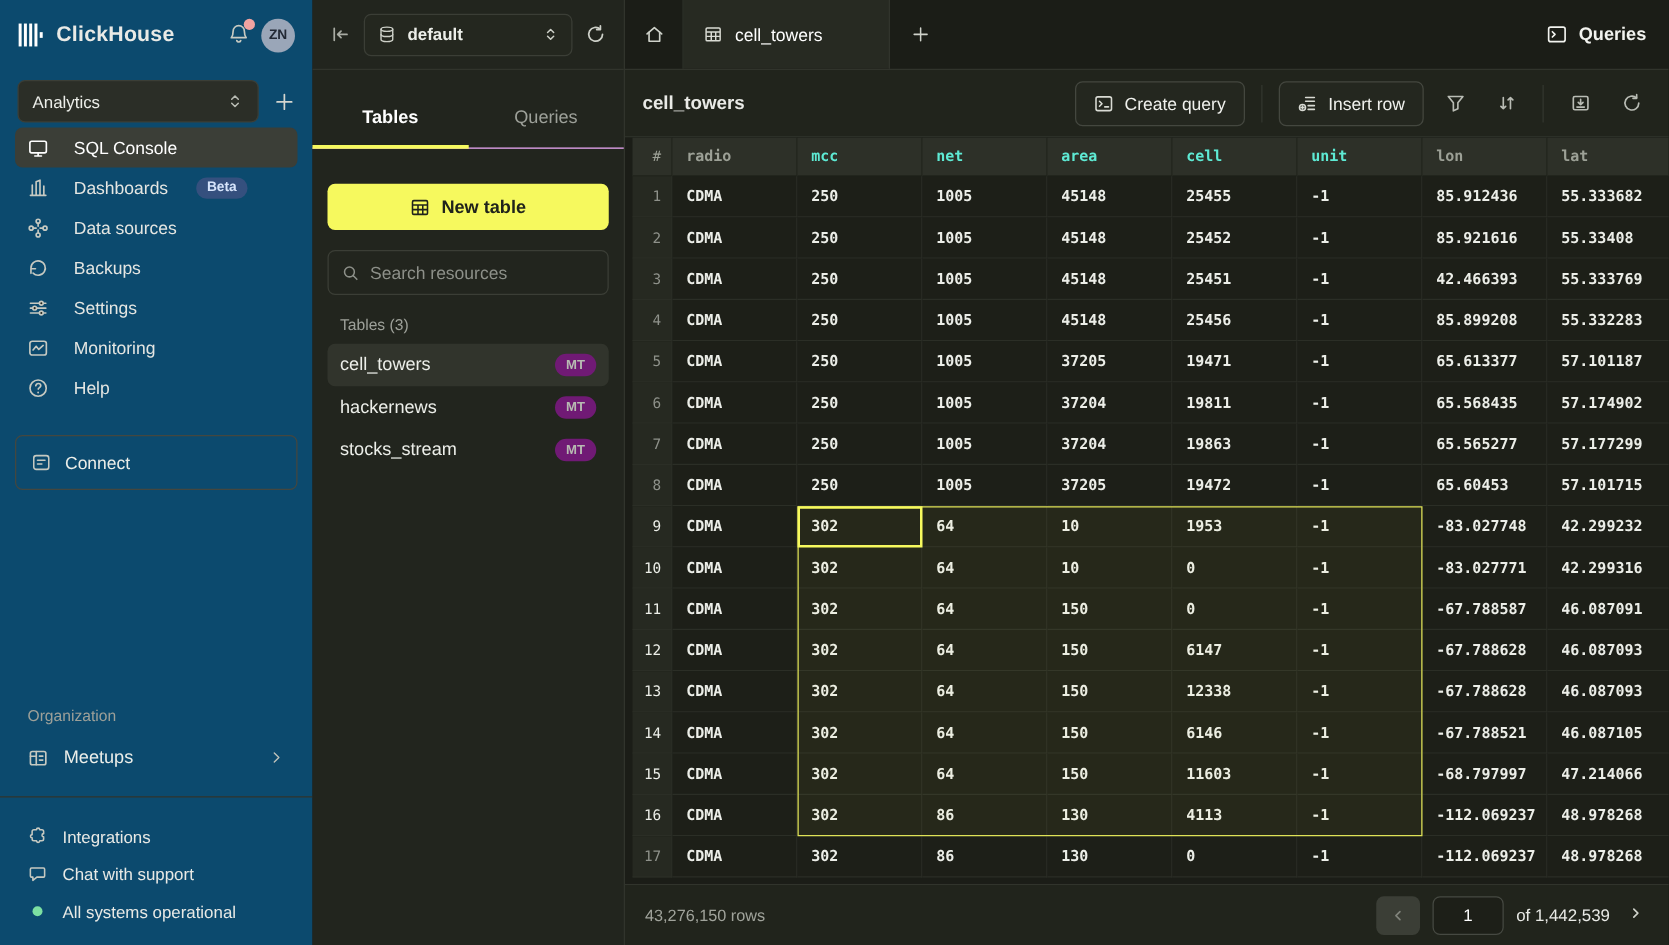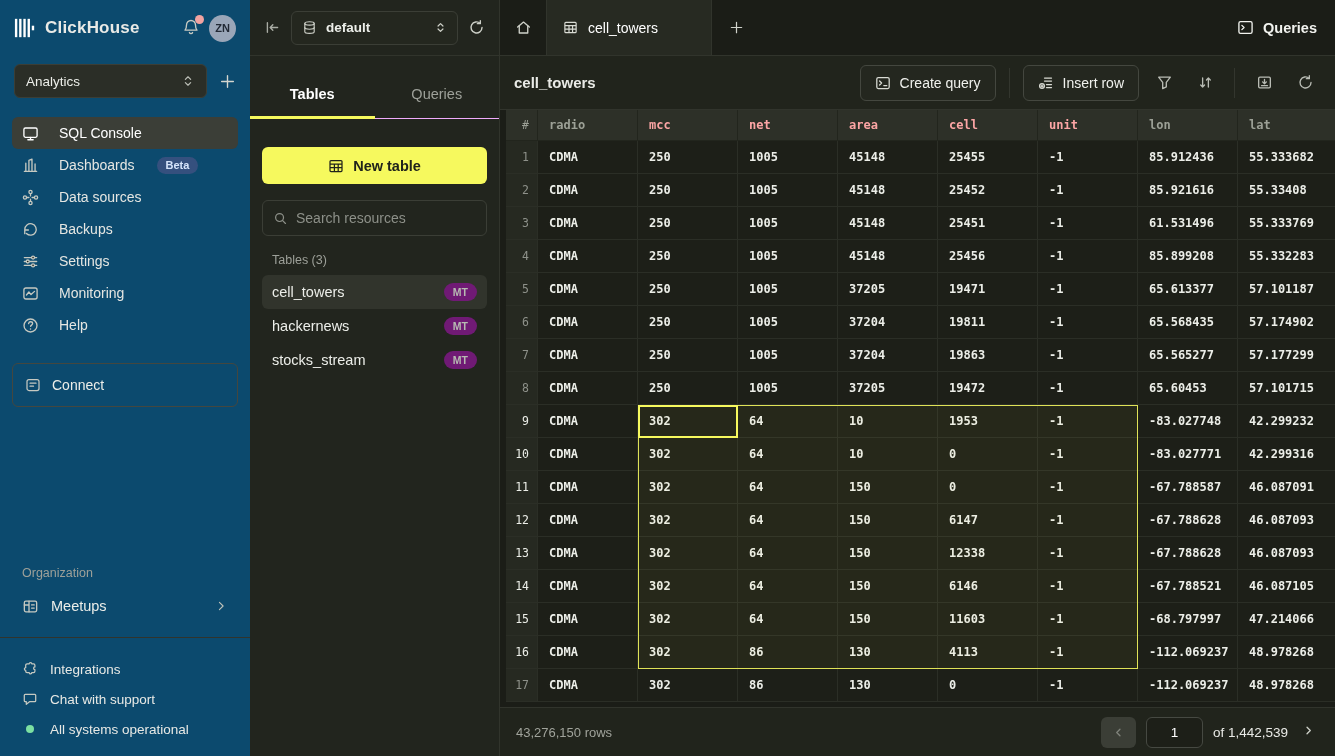--- a/index.html
+++ b/index.html
@@ -27,21 +27,21 @@
   .brand { font-weight: 700; font-size: 17px; letter-spacing: .2px; }
   .sidebar-header .spacer { flex: 1; }
   .bell-wrap { position: relative; color: #c7cac2; }
   .bell-dot { position: absolute; top: -3px; right: -4px; width: 9px; height: 9px; border-radius: 50%; background: #f2a3a1; }
   .avatar {
     width: 27px; height: 27px; border-radius: 50%;
     background: #9aa6b8; color: #222935;
     display: flex; align-items: center; justify-content: center;
     font-size: 11px; font-weight: 700;
   }
-  .workspace-row { display: flex; align-items: center; gap: 12px; margin: 8px 2px 19px; flex: none; }
+  .workspace-row { display: flex; align-items: center; gap: 12px; margin: 8px 2px 4px; flex: none; }
   .workspace-select {
     flex: 1; height: 34px;
     background: #2b2e27; border: 1px solid #3b3e36; border-radius: 6px;
     display: flex; align-items: center; justify-content: space-between;
     padding: 0 11px; font-size: 13.5px; color: #eceee9;
   }
   .ws-plus { color: #d4d6cf; }
   .nav-item {
     height: 32px; border-radius: 6px;
     display: flex; align-items: center; gap: 20px;
@@ -207,21 +207,21 @@
   }
   .gc.rownum {
     width: 32px; justify-content: flex-end; padding: 0 8px;
     background: #262921; color: #8e918a; font-weight: 400; font-size: 11.5px;
   }
   .gc.rownum.selrow { color: #eceee8; }
   .grid-row.head .gc {
     background: #2d3028; color: #9ca096;
     border-right: 1px solid #22251d; border-bottom: 1px solid #22251d;
   }
-  .grid-row.head .gc.selcol { color: #fca5a5; }
+  .grid-row.head .gc.selcol { color: #5eead4; }
   .grid-row.head .gc.rownum { background: #2d3028; justify-content: flex-end; }
   .sel-region {
     position: absolute; pointer-events: none;
     border: 1.5px solid #dfe257;
     background: rgba(246, 249, 94, 0.045);
   }
   .active-cell { position: absolute; pointer-events: none; border: 2px solid #f6f95e; }
 
   .main-footer {
     height: 49px; flex: none;
@@ -626,21 +626,21 @@
         <div class="gc" data-interactable="true">55.33408</div>
       </div>
       <div class="grid-row" data-interactable="false">
         <div class="gc rownum" data-interactable="true">3</div>
         <div class="gc" data-interactable="true">CDMA</div>
         <div class="gc" data-interactable="true">250</div>
         <div class="gc" data-interactable="true">1005</div>
         <div class="gc" data-interactable="true">45148</div>
         <div class="gc" data-interactable="true">25451</div>
         <div class="gc" data-interactable="true">-1</div>
-        <div class="gc" data-interactable="true">61.531496</div>
+        <div class="gc" data-interactable="true">42.466393</div>
         <div class="gc" data-interactable="true">55.333769</div>
       </div>
       <div class="grid-row" data-interactable="false">
         <div class="gc rownum" data-interactable="true">4</div>
         <div class="gc" data-interactable="true">CDMA</div>
         <div class="gc" data-interactable="true">250</div>
         <div class="gc" data-interactable="true">1005</div>
         <div class="gc" data-interactable="true">45148</div>
         <div class="gc" data-interactable="true">25456</div>
         <div class="gc" data-interactable="true">-1</div>

